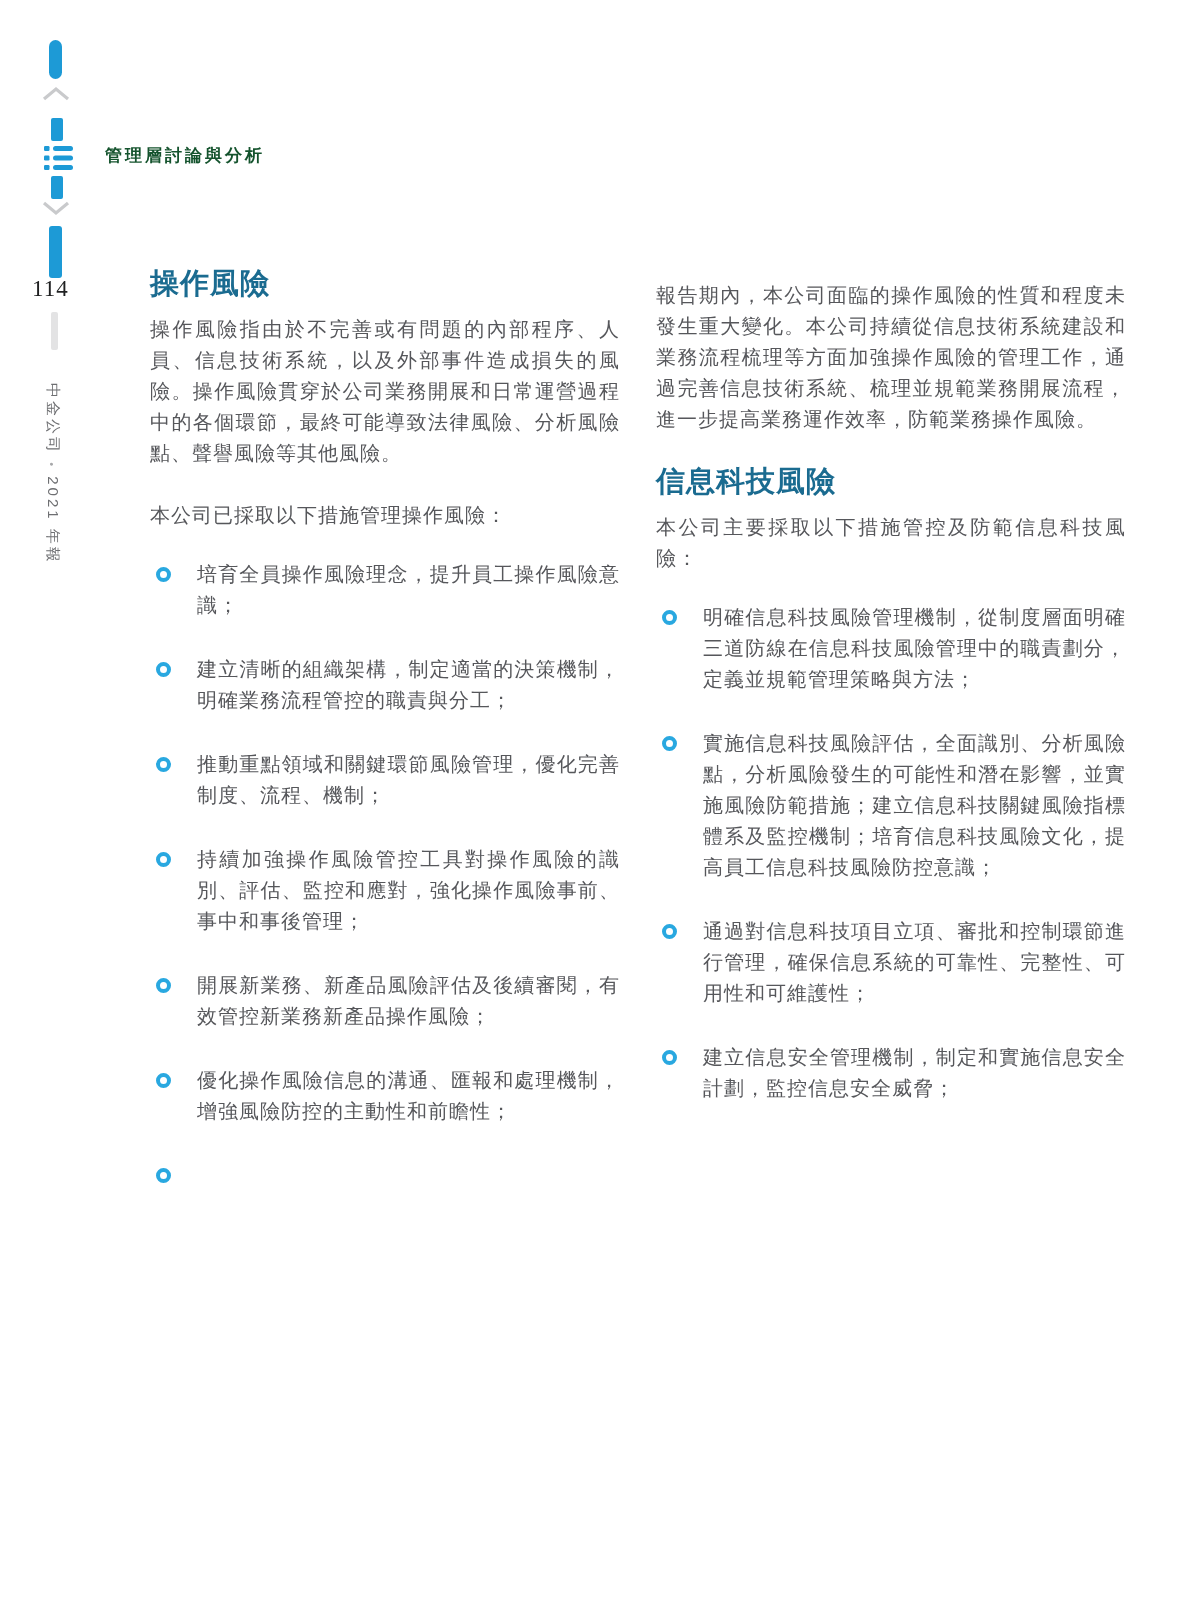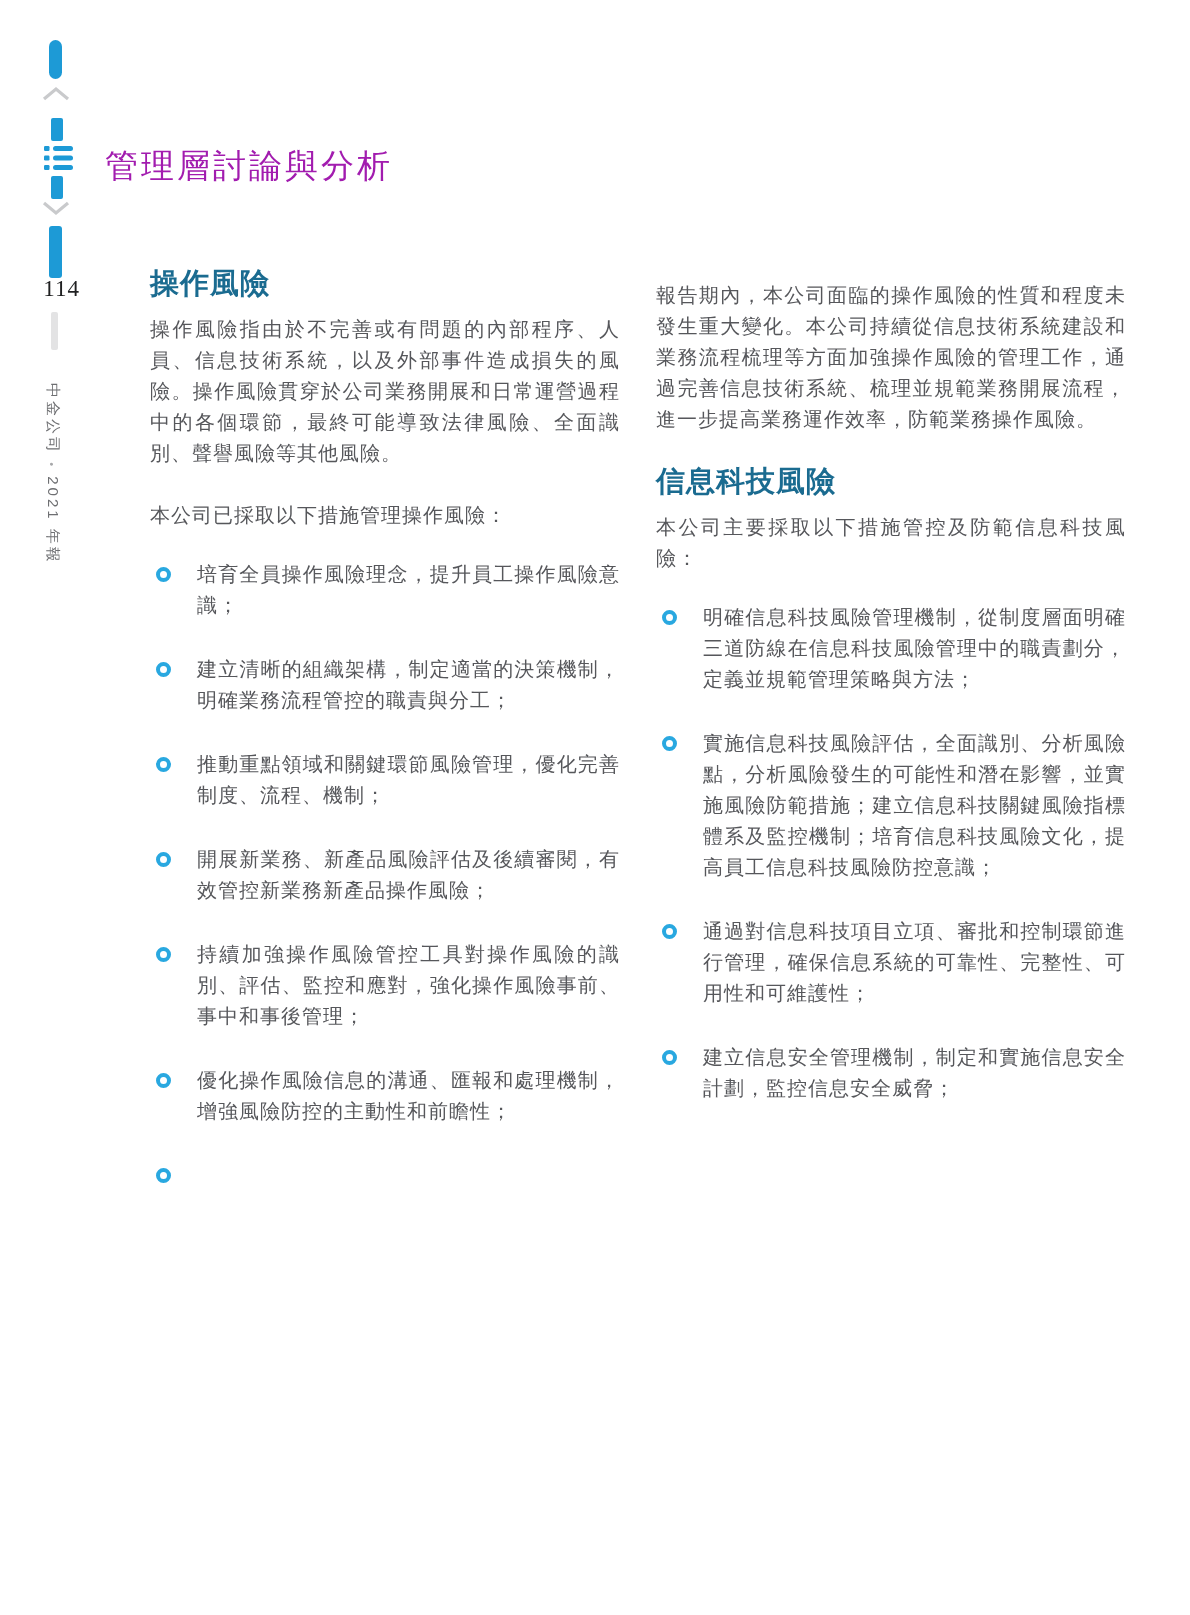--- a/index.html
+++ b/index.html
@@ -17,36 +17,36 @@
   .bar-block1{left:51px;top:118px;width:12px;height:23px;border-radius:2px;}
   .bar-block2{left:51px;top:176px;width:12px;height:23px;border-radius:2px;}
   .bar-bottom{left:49px;top:226px;width:13px;height:52px;border-radius:3px;}
   .chevron{position:absolute;left:41px;width:30px;height:16px;}
   .chevron-up{top:86px;}
   .chevron-down{top:200px;}
   .list-icon{position:absolute;left:44px;top:145px;width:30px;height:26px;}
   .page-number{
     position:absolute;left:32px;top:276px;width:48px;
     font-family:"Liberation Serif","DejaVu Serif",serif;
-    font-size:23px;color:#1f2021;text-align:right;letter-spacing:1px;
+    font-size:23px;color:#1f2021;text-align:left;letter-spacing:1px;
   }
   .gray-bar{position:absolute;left:51px;top:312px;width:7px;height:38px;background:#e3e3e4;border-radius:2px;}
   .spine{
     position:absolute;left:41px;top:383px;
     writing-mode:vertical-rl;text-orientation:sideways;
     font-size:15px;color:#6e6f72;letter-spacing:3px;line-height:22px;
     white-space:nowrap;
   }
   .spine .dot{color:#a7a8aa;font-size:11px;letter-spacing:3px;}
 
   
   .doc-title{
     position:absolute;left:105px;top:144px;
     font-family:"Liberation Serif","DejaVu Serif",serif;
-    font-size:33px;color:#a21caf;letter-spacing:3px;font-weight:400;
+    font-size:17px;color:#14532d;letter-spacing:3px;font-weight:700;
   }
 
   
   .col{position:absolute;width:470px;color:#56575b;}
   .col-left{left:150px;top:268px;}
   .col-right{left:656px;top:280px;}
 
   .col h2{
     margin:0 0 16px 0;
     font-size:29px;line-height:30px;font-weight:700;
@@ -117,28 +117,28 @@
   <div class="spine">
     <span>中金公司</span>
     <span class="dot">•</span>
     <span>2021 年報</span>
   </div>
 
   <div class="doc-title">管理層討論與分析</div>
 
   <div class="col col-left">
     <h2>操作風險</h2>
-    <p>操作風險指由於不完善或有問題的內部程序、人員、信息技術系統，以及外部事件造成損失的風險。操作風險貫穿於公司業務開展和日常運營過程中的各個環節，最終可能導致法律風險、全面識別、聲譽風險等其他風險。</p>
+    <p>操作風險指由於不完善或有問題的內部程序、人員、信息技術系統，以及外部事件造成損失的風險。操作風險貫穿於公司業務開展和日常運營過程中的各個環節，最終可能導致法律風險、分析風險點、聲譽風險等其他風險。</p>
     <p class="lead">本公司已採取以下措施管理操作風險：</p>
     <ul>
       <li><span class="ring"></span><span>培育全員操作風險理念，提升員工操作風險意識；</span></li>
       <li><span class="ring"></span><span>建立清晰的組織架構，制定適當的決策機制，明確業務流程管控的職責與分工；</span></li>
       <li><span class="ring"></span><span>推動重點領域和關鍵環節風險管理，優化完善制度、流程、機制；</span></li>
+      <li><span class="ring"></span><span>持續加強操作風險管控工具對操作風險的識別、評估、監控和應對，強化操作風險事前、事中和事後管理；</span></li>
       <li><span class="ring"></span><span>開展新業務、新產品風險評估及後續審閱，有效管控新業務新產品操作風險；</span></li>
-      <li><span class="ring"></span><span>持續加強操作風險管控工具對操作風險的識別、評估、監控和應對，強化操作風險事前、事中和事後管理；</span></li>
       <li><span class="ring"></span><span>優化操作風險信息的溝通、匯報和處理機制，增強風險防控的主動性和前瞻性；</span></li>
       <li><span class="ring"></span></li>
     </ul>
   </div>
 
   <div class="col col-right">
     <p>報告期內，本公司面臨的操作風險的性質和程度未發生重大變化。本公司持續從信息技術系統建設和業務流程梳理等方面加強操作風險的管理工作，通過完善信息技術系統、梳理並規範業務開展流程，進一步提高業務運作效率，防範業務操作風險。</p>
     <h2>信息科技風險</h2>
     <p class="lead">本公司主要採取以下措施管控及防範信息科技風險：</p>
     <ul>

